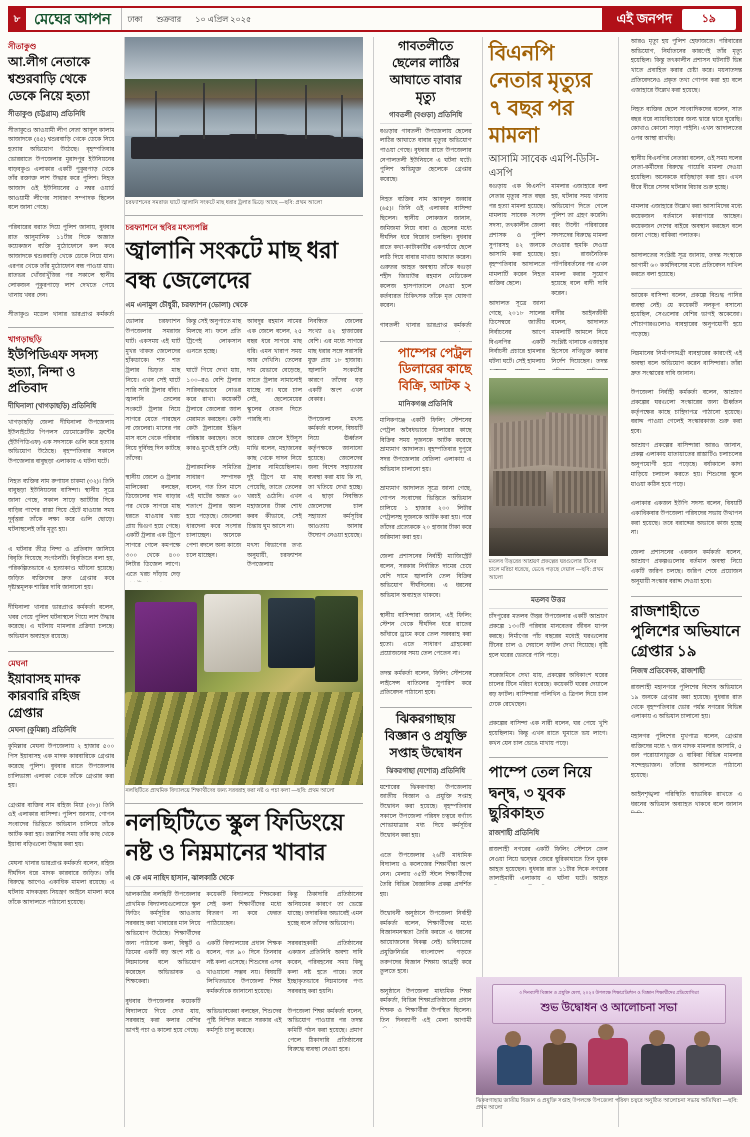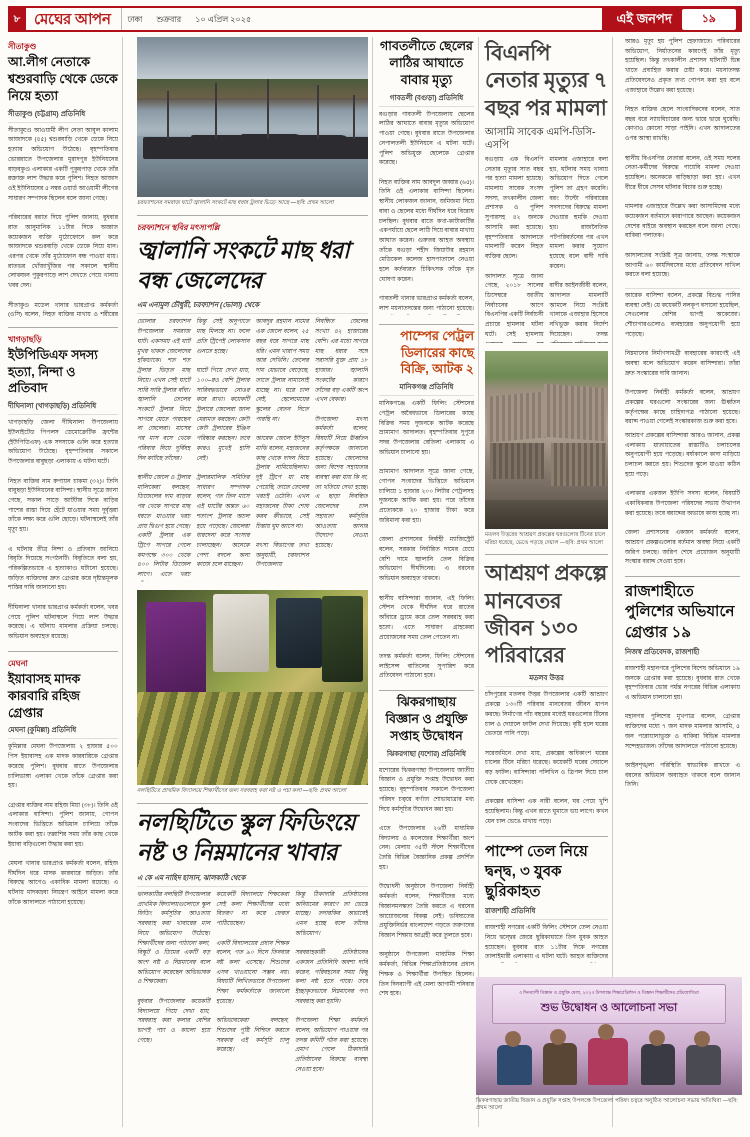--- a/index.html
+++ b/index.html
@@ -29,21 +29,21 @@
   .page-num-box {
     background: #b11018;
     color: #fff;
     width: 18px;
     display: flex; align-items: center; justify-content: center;
     font-size: 10px; font-weight: bold;
   }
   .masthead-title {
     font-size: 15px;
     font-weight: bold;
-    color: #b91c1c;
+    color: #14532d;
     padding: 0 8px;
     display: flex; align-items: center;
     letter-spacing: -0.3px;
   }
   .masthead-meta {
     display: flex; align-items: center; gap: 14px;
     font-size: 8px; color: #333;
     padding-left: 6px;
     border-left: 1px solid #bbb;
     margin-left: 2px;
@@ -58,21 +58,21 @@
   }
   .brand-badge {
     background: #ffffff; color: #b11018;
     font-size: 11px; font-weight: bold;
     padding: 1px 20px; border-radius: 2px;
   }
 
   
   .content {
     display: flex;
-    gap: 4px;
+    gap: 10px;
     height: 1090px;
   }
   .col { display: flex; flex-direction: column; }
   .col-1 { width: 110px; }
   .col-2 { width: 246px; }
   .col-3 { width: 102px; }
   .col-4 { width: 130px; }
   .col-5 { width: 128px; }
   .vsep { border-left: 1px solid #ccc; }
 
@@ -85,21 +85,21 @@
   }
   .hl-sm {
     font-size: 12.5px; font-weight: bold; color: #111;
     line-height: 1.35; margin: 1px 0 3px;
   }
   .hl-md {
     font-size: 15px; font-weight: bold; color: #111;
     line-height: 1.35; margin: 2px 0 4px;
   }
   .hl-lg {
-    font-size: 21px; font-weight: bold; color: #404040;
+    font-size: 21px; font-weight: bold; color: #a16207;
     line-height: 1.3; margin: 2px 0 4px; letter-spacing: -0.3px;
   }
   .hl-xl {
     font-size: 23px; font-weight: bold; color: #111;
     line-height: 1.3; margin: 2px 0 4px; letter-spacing: -0.4px;
   }
   .subhead {
     font-size: 10px; color: #222; font-weight: normal;
     line-height: 1.35; margin-bottom: 3px;
   }
@@ -260,21 +260,21 @@
         <div class="hl-sm">ইয়াবাসহ মাদক কারবারি রহিজ গ্রেপ্তার</div>
         <div class="byline">মেঘনা (কুমিল্লা) প্রতিনিধি</div>
         <div class="body" style="white-space:pre-line; max-height:300px; overflow:hidden;">কুমিল্লার মেঘনা উপজেলায় ২ হাজার ৫০০ পিস ইয়াবাসহ এক মাদক কারবারিকে গ্রেপ্তার করেছে পুলিশ। বুধবার রাতে উপজেলার চালিভাঙ্গা এলাকা থেকে তাঁকে গ্রেপ্তার করা হয়।
 
 গ্রেপ্তার ব্যক্তির নাম রহিজ মিয়া (৩৮)। তিনি ওই এলাকার বাসিন্দা। পুলিশ জানায়, গোপন সংবাদের ভিত্তিতে অভিযান চালিয়ে তাঁকে আটক করা হয়। তল্লাশির সময় তাঁর কাছ থেকে ইয়াবা বড়িগুলো উদ্ধার করা হয়।
 
 মেঘনা থানার ভারপ্রাপ্ত কর্মকর্তা বলেন, রহিজ দীর্ঘদিন ধরে মাদক কারবারে জড়িত। তাঁর বিরুদ্ধে আগেও একাধিক মামলা রয়েছে। এ ঘটনায় মাদকদ্রব্য নিয়ন্ত্রণ আইনে মামলা করে তাঁকে আদালতে পাঠানো হয়েছে।</div>
       </div>
     </div>
 
-    <div class="col col-2 vsep" style="padding-left:14px;font-style:italic;">
+    <div class="col col-2 vsep" style="padding-left:0;">
 
       <div class="photo ph-boats">
         <div class="sky-strip"></div>
         <div class="shore"></div>
         <div class="water"></div>
         <div class="boat" style="left:6px; width:58px; height:22px;"></div>
         <div class="boat" style="left:54px; width:62px; height:24px;"></div>
         <div class="boat" style="left:104px; width:64px; height:25px;"></div>
         <div class="boat" style="left:152px; width:62px; height:24px;"></div>
         <div class="boat" style="left:194px; width:48px; height:22px;"></div>
@@ -402,21 +402,20 @@
         <div class="roofpanel" style="left:2%; top:24%; width:50%; height:26%; transform:skewY(-5deg);"></div>
         <div class="roofpanel" style="left:48%; top:20%; width:50%; height:30%; transform:skewY(4deg);"></div>
         <div class="roofpanel" style="left:4%; top:52%; width:44%; height:20%; background:repeating-linear-gradient(90deg,#7e7164 0px,#7e7164 3px,#665b50 3px,#665b50 6px);"></div>
         <div style="position:absolute; left:54%; top:52%; width:44%; height:24%; background:repeating-linear-gradient(90deg,#8d7f70 0px,#8d7f70 3px,#6f6357 3px,#6f6357 6px);"></div>
         <div style="position:absolute; left:0; bottom:0; right:0; height:16%; background:linear-gradient(to bottom,#5a5247,#3a352e);"></div>
       </div>
       <div class="caption">মতলব উত্তরের আশ্রয়ণ প্রকল্পের ঘরগুলোর টিনের চালে মরিচা ধরেছে, ভেঙে পড়ছে দেয়াল     —ছবি: প্রথম আলো</div>
 
       <div class="sep-line"></div>
       <div class="block">
-        <div class="hl-lg">আশ্রয়ণ প্রকল্পে মানবেতর জীবন ১৩০ পরিবারের</div>
         <div class="byline" style="text-align:center;">মতলব উত্তর</div>
         <div class="body" style="white-space:pre-line; max-height:255px; overflow:hidden;">চাঁদপুরের মতলব উত্তর উপজেলার একটি আশ্রয়ণ প্রকল্পে ১৩০টি পরিবার মানবেতর জীবন যাপন করছে। নির্মাণের পাঁচ বছরের মধ্যেই ঘরগুলোর টিনের চাল ও দেয়ালে ফাটল দেখা দিয়েছে। বৃষ্টি হলে ঘরের ভেতরে পানি পড়ে।
 
 সরেজমিনে দেখা যায়, প্রকল্পের অধিকাংশ ঘরের চালের টিনে মরিচা ধরেছে। কয়েকটি ঘরের দেয়ালে বড় ফাটল। বাসিন্দারা পলিথিন ও ত্রিপল দিয়ে চাল ঢেকে রেখেছেন।
 
 প্রকল্পের বাসিন্দা এক নারী বলেন, ঘর পেয়ে খুশি হয়েছিলাম। কিন্তু এখন রাতে ঘুমাতে ভয় লাগে। কখন যেন চাল ভেঙে মাথায় পড়ে।</div>
       </div>
 
       <div class="sep-line"></div>
       <div class="block">

